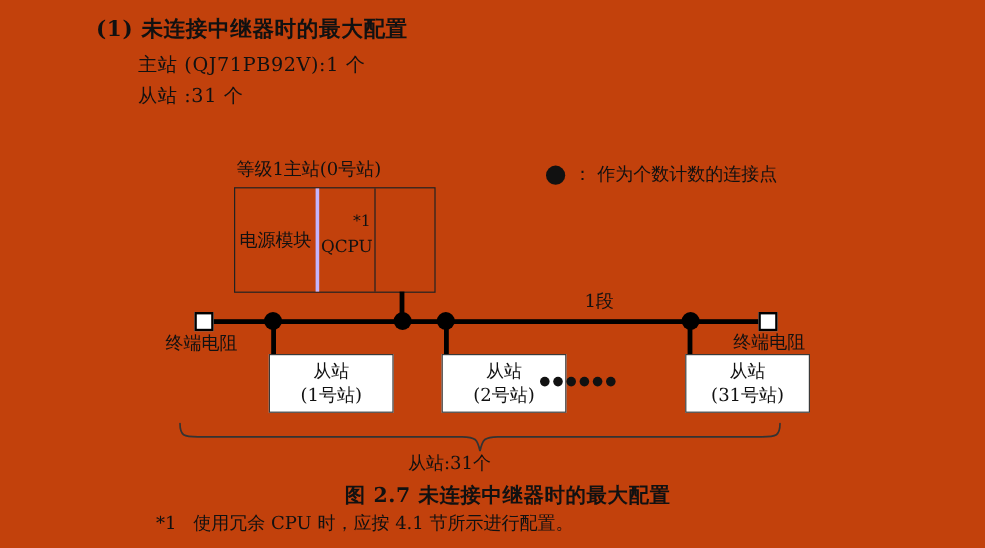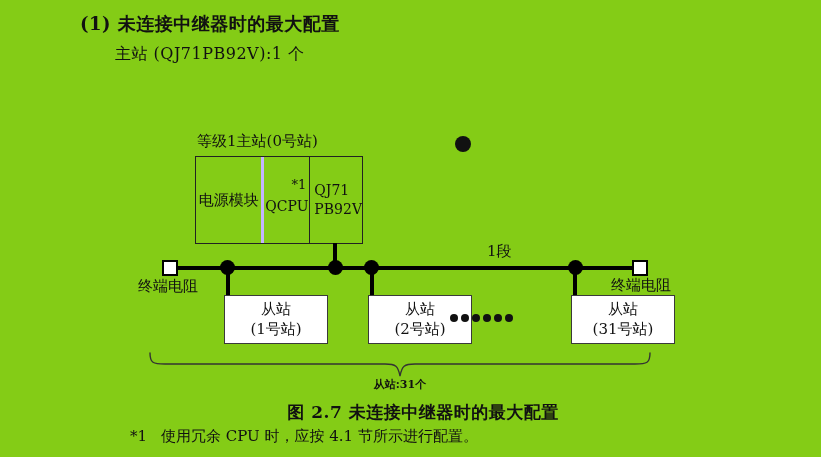--- a/index.html
+++ b/index.html
@@ -1,19 +1,19 @@
 <!DOCTYPE html>
 <html><head>
 <meta charset="utf-8">
 <style>
   html,body { margin:0; padding:0; background:#ffffff; }
   .page {
     position:relative;
     width:821px; height:457px;
-    background:#84cc16;
+    background:#c2410c;
     color:#111111;
     font-family:"DejaVu Serif","Liberation Serif",serif;
     overflow:hidden;
   }
   .abs { position:absolute; }
 
   .title { left:80px; top:12px; font-size:18px; font-weight:bold; letter-spacing:0.5px; }
   .spec  { left:115px; font-size:16px; letter-spacing:0.5px; }
   .spec1 { top:44px; }
   .spec2 { top:70px; }
@@ -54,50 +54,48 @@
     top:295px; width:104px; height:49px;
     border:1.5px solid #3a3a3a; box-sizing:border-box;
     display:flex; flex-direction:column; align-items:center; justify-content:center;
     font-size:15px; line-height:1.3; background:#fff;margin-left:48px;
   }
 
   .ellipsis { left:450px; top:314px; display:flex; gap:3px; align-items:center; }
   .ellipsis span { width:8px; height:8px; border-radius:50%; background:#111; display:block; }
 
   .brace-svg { left:145px; top:350px; }
-  .brace-label { left:340px; top:377px; width:120px; text-align:center; font-size:11px;font-weight:bold; }
+  .brace-label { left:340px; top:377px; width:120px; font-size:15px; }
 
   .caption { left:123px; top:401px; width:600px; text-align:center; font-size:17px; font-weight:bold; letter-spacing:0.5px; }
 
   .footnote { left:130px; top:427px; display:flex; gap:14px; font-size:15px; }
 </style>
 </head>
 <body>
 
 <div class="page">
 
   <div class="abs title">(1) 未连接中继器时的最大配置</div>
   <div class="abs spec spec1">主站 (QJ71PB92V):1 个</div>
+  <div class="abs spec spec2">从站 :31 个</div>
 
   <div class="abs master-label">等级1主站(0号站)</div>
 
   <div class="abs master-box">
     <div class="mcell mcell-power">电源模块</div>
     <div class="mcell mcell-cpu">
       <span class="cpu-note">*1</span>
       <span>QCPU</span>
     </div>
-    <div class="mcell mcell-net">
-      <span>QJ71</span>
-      <span>PB92V</span>
-    </div>
   </div>
 
   <div class="abs legend">
     <span class="legend-dot"></span>
+    <span class="legend-text">：  作为个数计数的连接点</span>
   </div>
 
   <div class="abs segment-label">1段</div>
 
   <div class="abs bus"></div>
   <div class="abs terminator term-left"></div>
   <div class="abs terminator term-right"></div>
   <div class="abs term-label term-label-left">终端电阻</div>
   <div class="abs term-label term-label-right">终端电阻</div>
 

